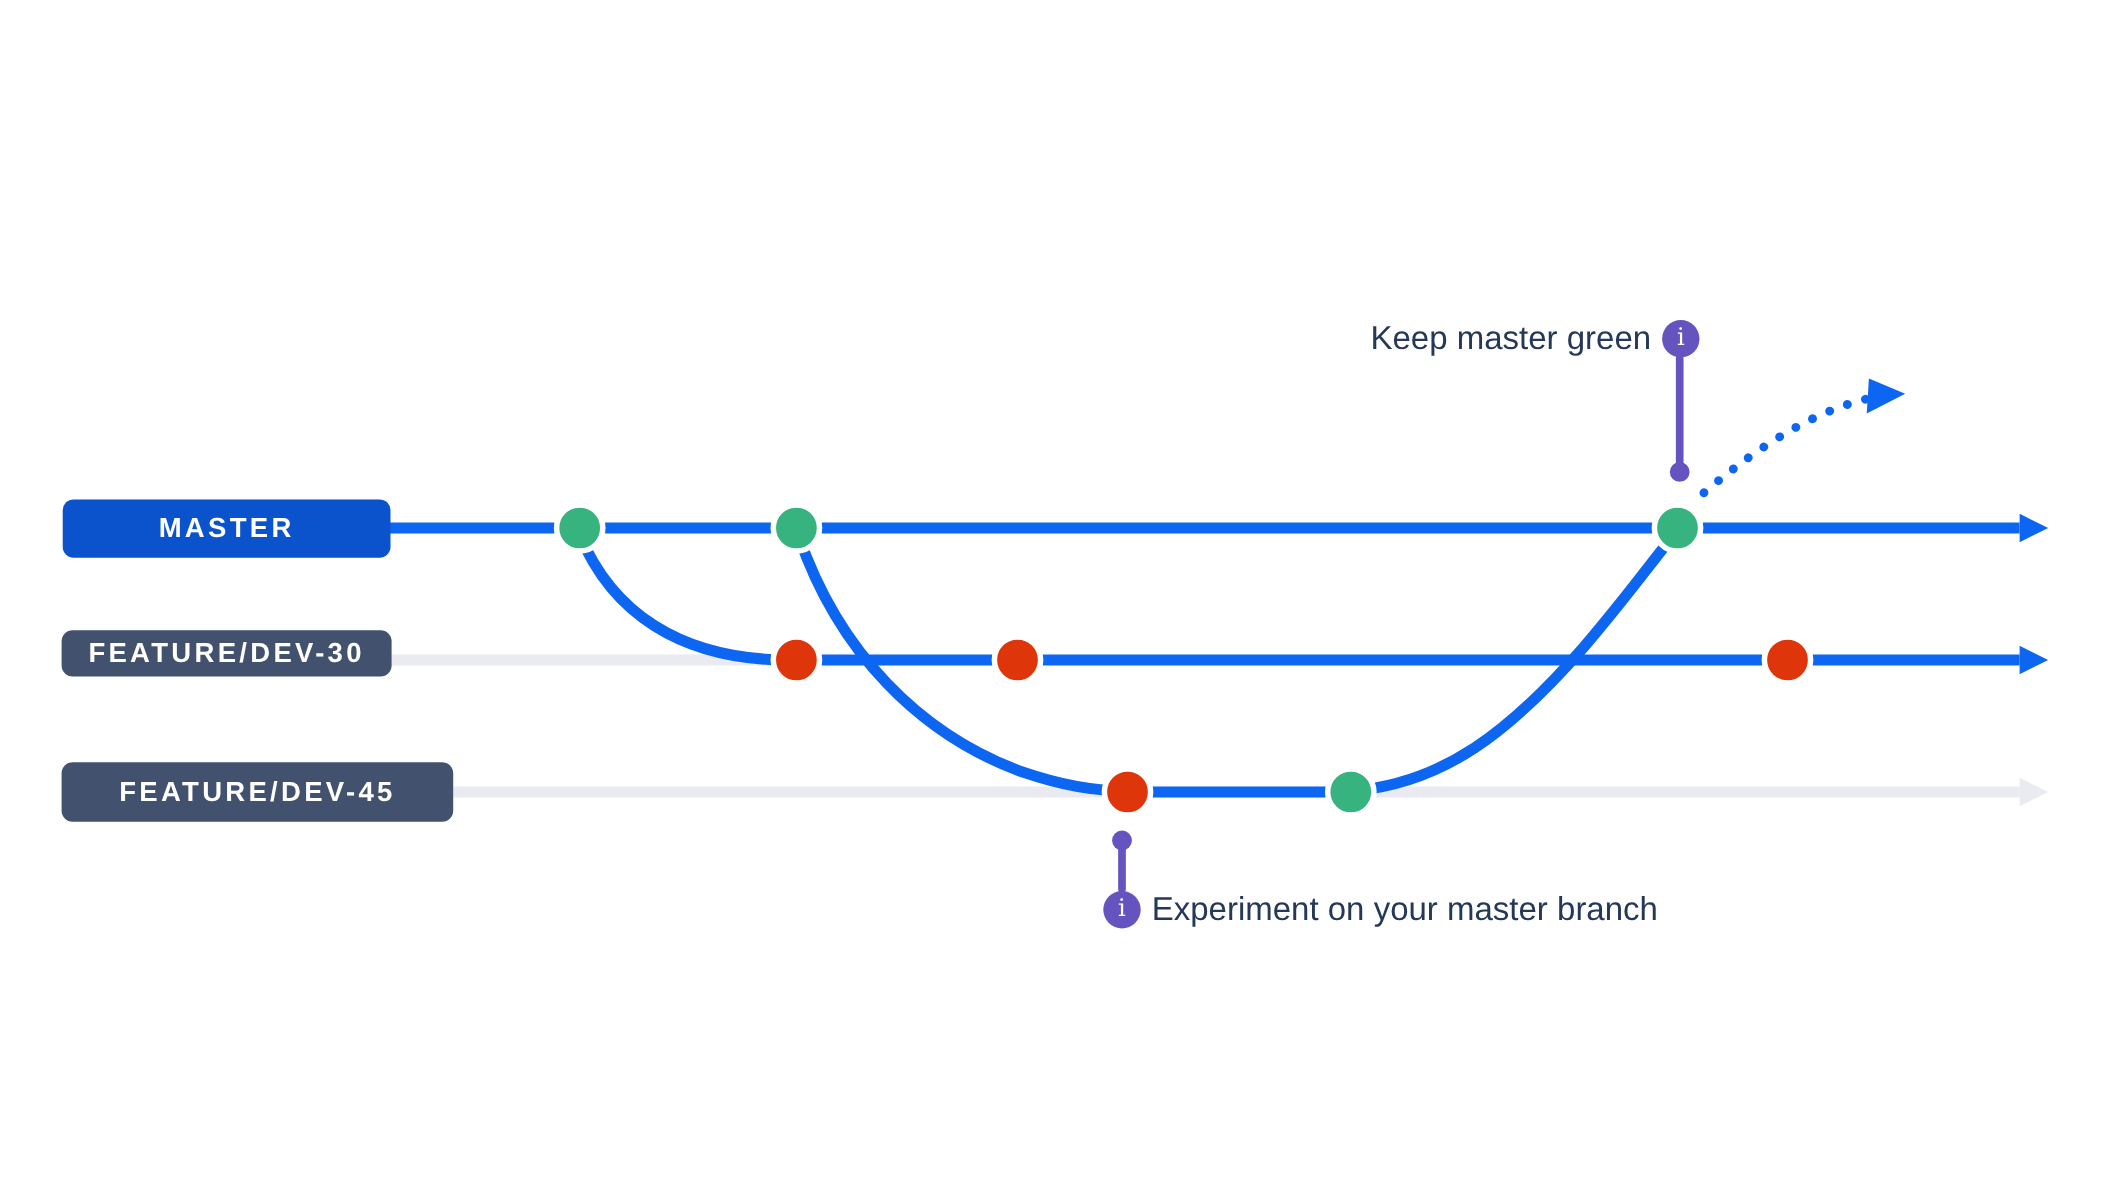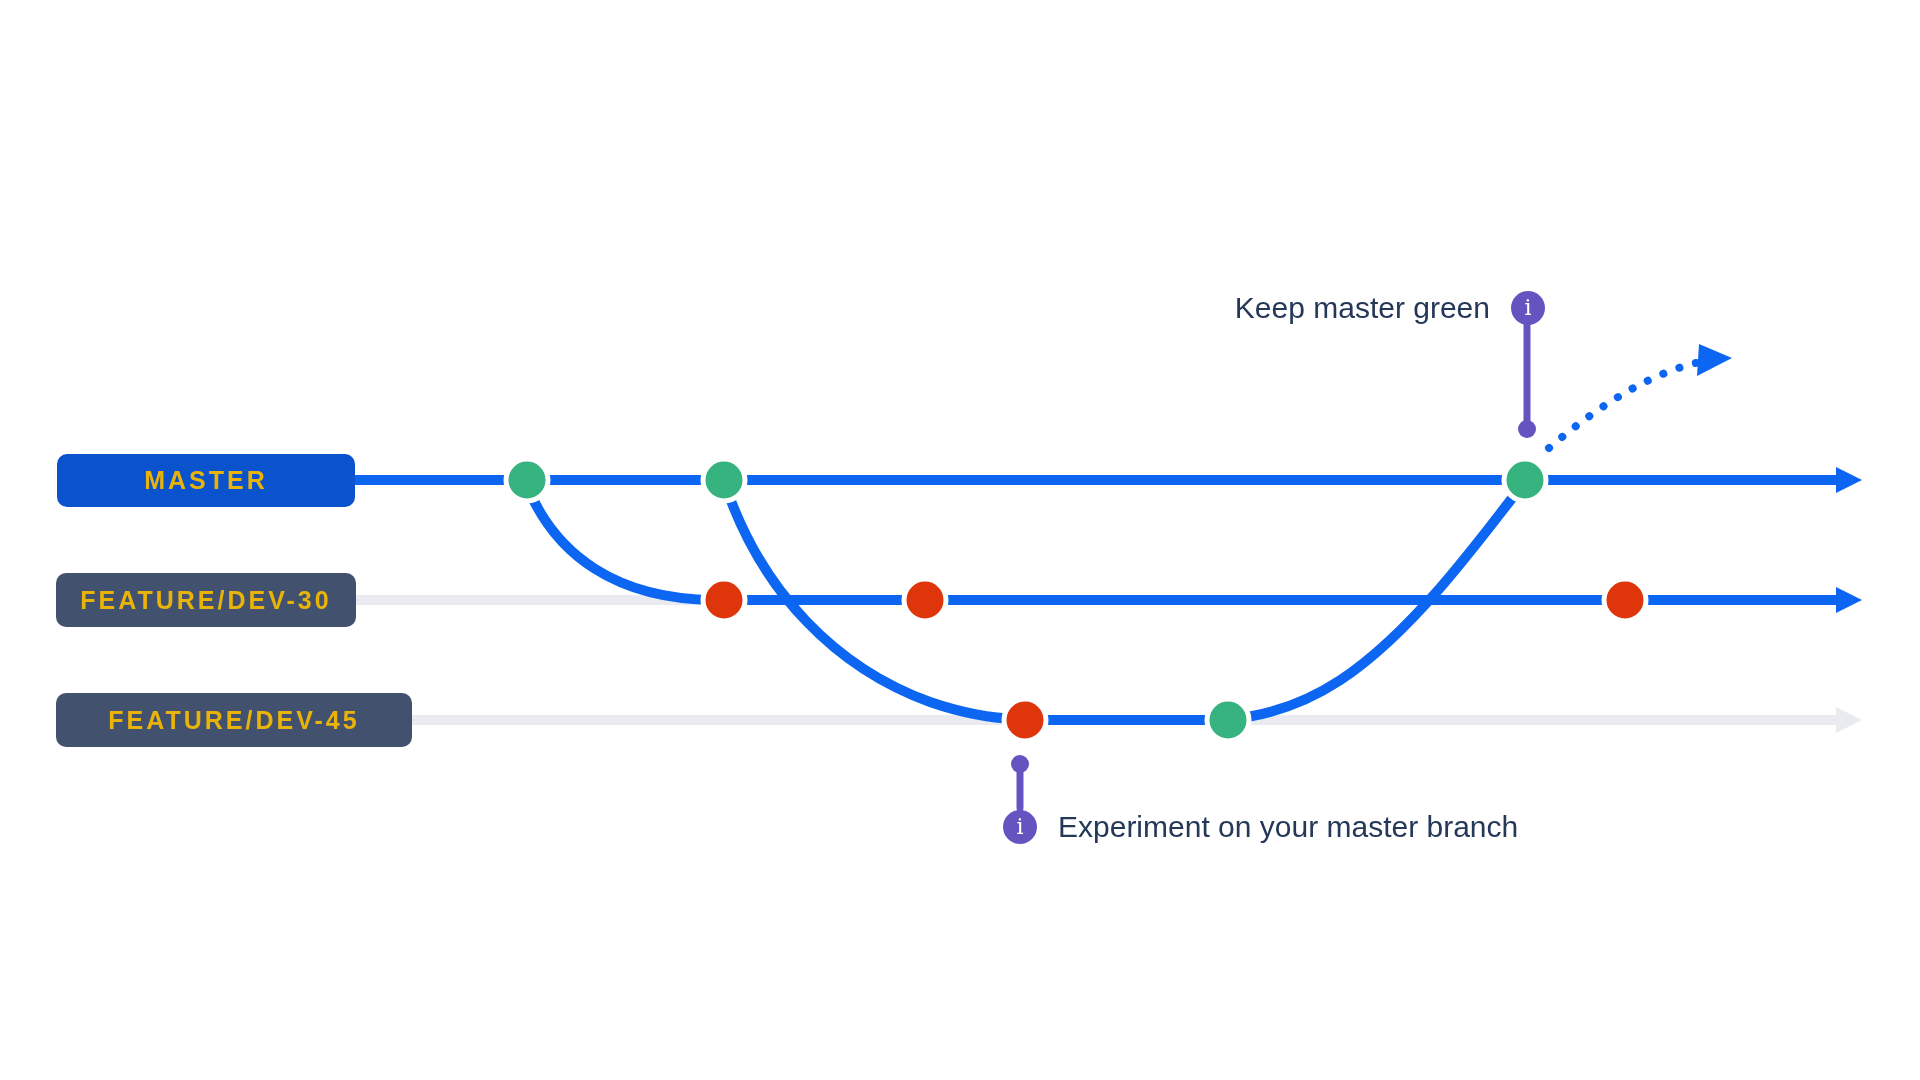--- a/index.html
+++ b/index.html
@@ -29,27 +29,27 @@
   .pin-line{stroke:var(--purple);stroke-width:7;stroke-linecap:round;fill:none;}
   .pin-dot{fill:var(--purple);}
   .dotted-arc{stroke:var(--blue-line);stroke-width:8;fill:none;
     stroke-linecap:round;stroke-dasharray:0.1 17;}
 
   .page-title{position:absolute;left:837px;top:88px;transform:translateX(-50%);
     font-size:62px;font-weight:700;letter-spacing:-1px;color:var(--text-navy);
     white-space:nowrap;line-height:72px;}
 
   .badge{position:absolute;display:flex;align-items:center;justify-content:center;
-    border-radius:10px;color:#eab308;font-weight:700;font-size:25px;
+    border-radius:10px;color:#ffffff;font-weight:700;font-size:25px;
     letter-spacing:3px;white-space:nowrap;}
   .badge-master{background:var(--badge-master);left:57px;top:454px;width:298px;height:53px;}
-  .badge-dev30{background:var(--badge-feature);left:56px;top:573px;width:300px;height:54px;}
+  .badge-dev30{background:var(--badge-feature);left:56px;top:573px;width:300px;height:42px;}
   .badge-dev45{background:var(--badge-feature);left:56px;top:693px;width:356px;height:54px;}
 
-  .annotation{position:absolute;display:flex;align-items:center;gap:21px;
+  .annotation{position:absolute;display:flex;align-items:center;gap:10px;
     height:40px;color:var(--text-navy);font-size:30px;white-space:nowrap;}
   .annotation-keep{top:288px;right:375px;}
   .annotation-experiment{top:807px;left:1003px;}
   .info-icon{width:34px;height:34px;border-radius:50%;background:var(--purple);
     color:#ffffff;display:flex;align-items:center;justify-content:center;
     font-family:"DejaVu Serif",serif;font-size:22px;line-height:1;flex:0 0 34px;}
 </style>
 </head>
 <body>
 

